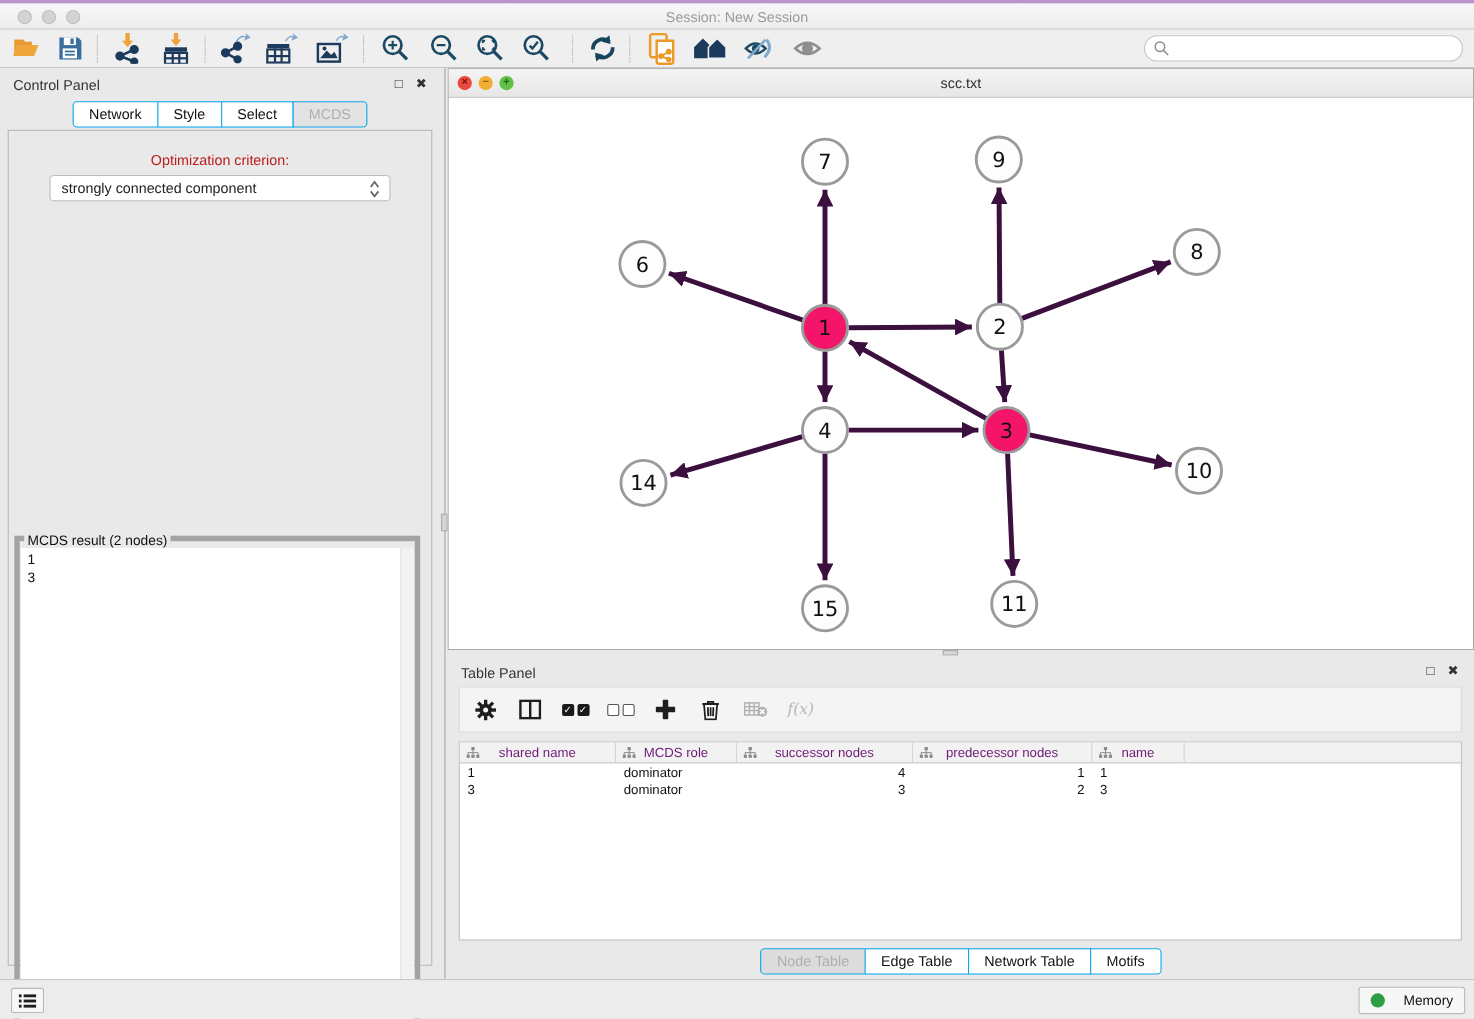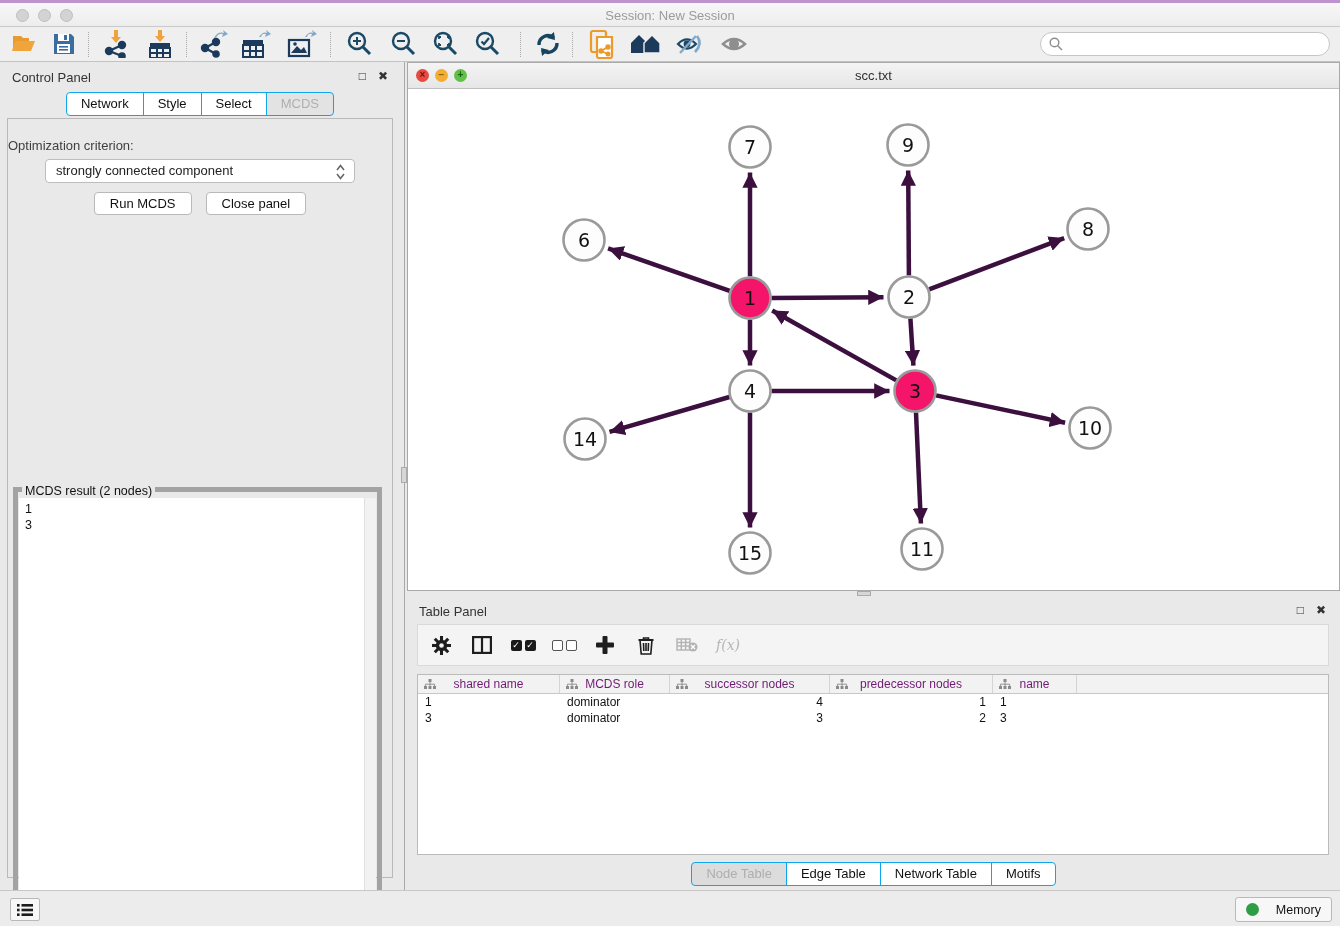--- a/index.html
+++ b/index.html
@@ -25,21 +25,21 @@
   .cpanel { position:absolute; left:0; top:62px; width:400px; height:828px; background:#E9E9E9; }
   .phead { position:relative; height:32px; }
   .phead .ptitle { position:absolute; left:12px; top:8px; font-size:13px; color:#333; }
   .float-ico,.close-ico { position:absolute; top:8px; font-size:12px; color:#333; line-height:12px; }
   .ptabs { position:absolute; left:0; right:0; top:30px; height:24px; display:flex; justify-content:center; }
   .tab { border:1px solid #0ea5e9; background:#FFF; color:#111; padding:3px 14px; font-size:13px; margin-left:-1px; position:relative; }
   .tab:first-child { border-radius:4px 0 0 4px; margin-left:0; }
   .tab:last-child { border-radius:0 4px 4px 0; }
   .tab.active { background:#E3E3E3; color:#AFAFAF; }
   .ccontent { position:absolute; left:7px; right:7px; top:56px; bottom:12px; border:1px solid #B9B9B9; background:#E9E9E9; }
-  .optlabel { position:absolute; left:0; right:0; top:19px; font-size:13px; color:#404040; }
+  .optlabel { position:absolute; left:0; right:0; top:19px; text-align:center; font-size:13px; color:#b91c1c; }
   .selbox { position:absolute; left:37px; width:310px; top:40px; height:24px; background:#FFF; border:1px solid #BDBDBD; border-radius:4px; padding:3px 26px 0 10px; font-size:13px; }
   .selbox .stepper { position:absolute; right:8px; top:3px; }
   .cbtns { position:absolute; left:0; right:0; top:73px; display:flex; justify-content:center; gap:14px; }
   .btn { background:#FFF; border:1px solid #B9B9B9; border-radius:4px; padding:3px 15px; font-size:13px; color:#111; }
   .fieldset { position:absolute; left:5px; right:10px; top:368px; height:456px; border:5px solid #a3a3a3; }
   .fieldset .legend { position:absolute; left:4px; top:-8px; background:#E9E9E9; padding:0 3px; font-size:12.5px; color:#111; }
   .result { position:absolute; left:1px; right:1px; top:6px; bottom:1px; background:#FFF; font-family:"Liberation Sans","DejaVu Sans",sans-serif; font-size:12.5px; color:#111; padding:3px 6px; white-space:pre; line-height:16px; }
   .result-scroll { position:absolute; right:1px; top:6px; bottom:1px; width:12px; background:#F2F2F2; border-left:1px solid #E0E0E0; }
 
   
@@ -261,24 +261,20 @@
         <div class="tab active">MCDS</div>
       </div>
     <div class="ccontent">
       <div class="optlabel">Optimization criterion:</div>
       <div class="selbox">
         <span>strongly connected component</span>
         <svg class="stepper" width="11" height="18" viewBox="0 0 11 18">
             <path d="M2 7 L5.5 2.5 L9 7" fill="none" stroke="#666" stroke-width="1.6"></path>
             <path d="M2 11 L5.5 15.5 L9 11" fill="none" stroke="#666" stroke-width="1.6"></path>
           </svg>
-      </div>
-      <div class="cbtns">
-        <button class="btn">Run MCDS</button>
-        <button class="btn">Close panel</button>
       </div>
       <div class="fieldset">
         <span class="legend">MCDS result (2 nodes)</span>
         <div class="result" id="result-lines">1
 3</div>
         <div class="result-scroll"></div>
       </div>
     </div>
   </div>
 

